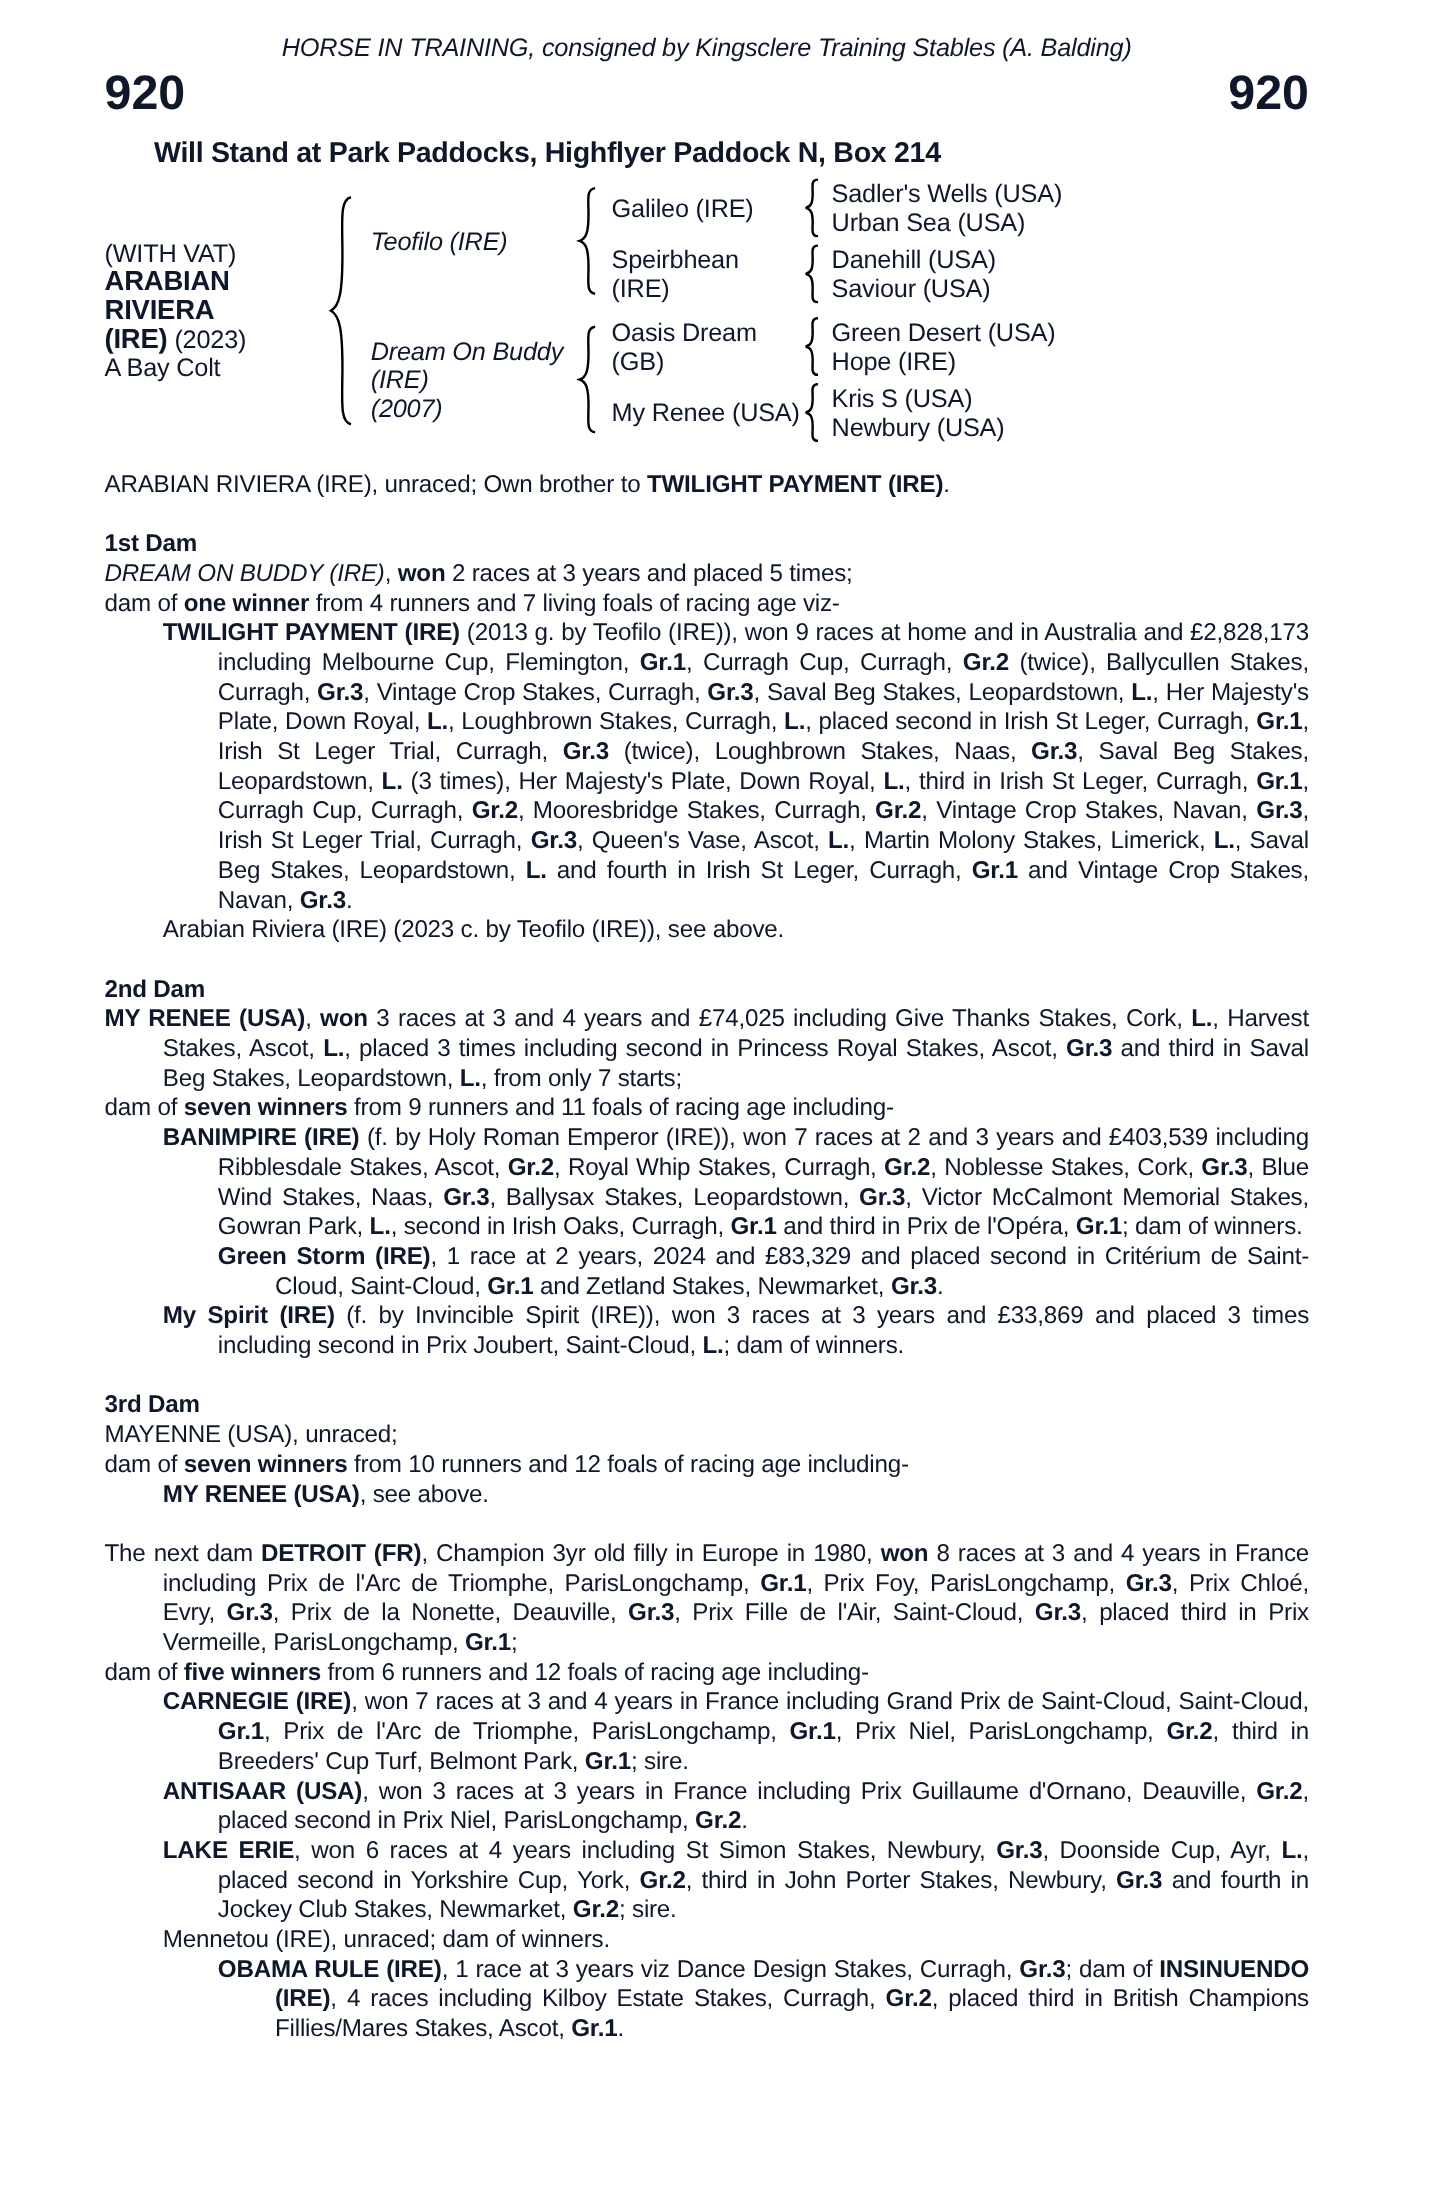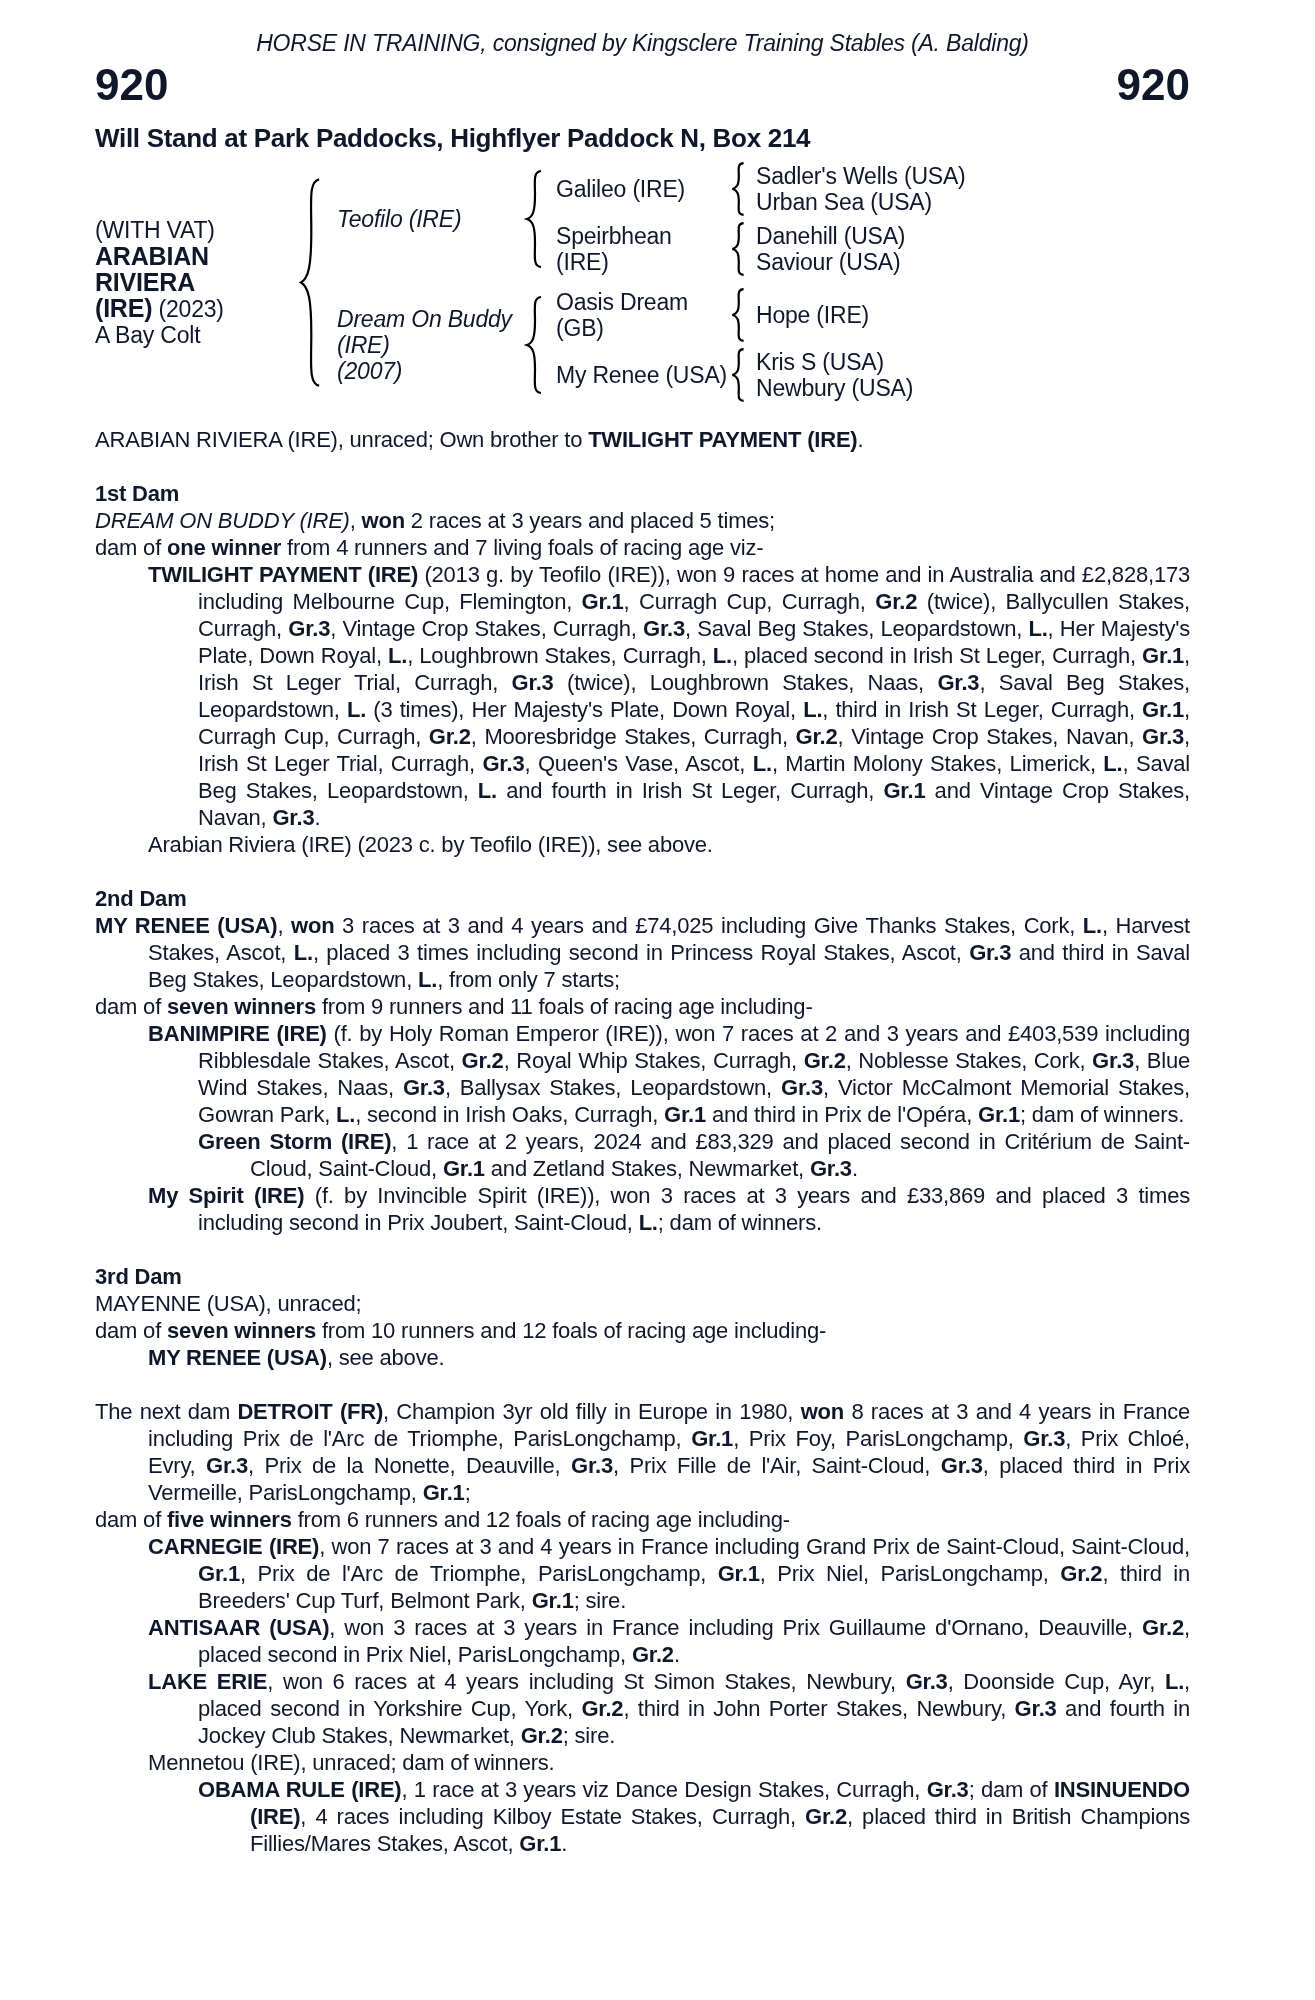--- a/index.html
+++ b/index.html
@@ -27,20 +27,21 @@
     margin-top:6px;
     font-weight:bold;
     font-size:44px;
     line-height:1;
   }
   .stand-line {
     margin-top:16px;
     font-weight:bold;
     font-size:26px;
     letter-spacing:-0.3px;
+    margin-left:45px;
   }
 
   
   .pedigree {
     display:flex;
     align-items:center;
     margin-top:8px;
     font-size:23px;
     letter-spacing:-0.2px;
     line-height:26px;
@@ -146,20 +147,21 @@
         <svg class="brace-svg brace-med" viewBox="0 0 20 100" preserveAspectRatio="none">
             <path d="M 17 2 C 9 3 11 12 11 26 C 11 42 9 48 3 50 C 9 52 11 58 11 74 C 11 88 9 97 17 98"></path>
           </svg>
         <div class="gen2col">
           <div class="gen2row">
             <div class="gen2name">Oasis Dream (GB)</div>
             <svg class="brace-svg brace-small" viewBox="0 0 20 100" preserveAspectRatio="none">
                 <path d="M 17 2 C 9 3 11 12 11 26 C 11 42 9 48 3 50 C 9 52 11 58 11 74 C 11 88 9 97 17 98"></path>
               </svg>
             <div class="gen3col">
+              <div>Green Desert (USA)</div>
               <div>Hope (IRE)</div>
             </div>
           </div>
           <div class="gen2row">
             <div class="gen2name">My Renee (USA)</div>
             <svg class="brace-svg brace-small" viewBox="0 0 20 100" preserveAspectRatio="none">
                 <path d="M 17 2 C 9 3 11 12 11 26 C 11 42 9 48 3 50 C 9 52 11 58 11 74 C 11 88 9 97 17 98"></path>
               </svg>
             <div class="gen3col">
               <div>Kris S (USA)</div>

